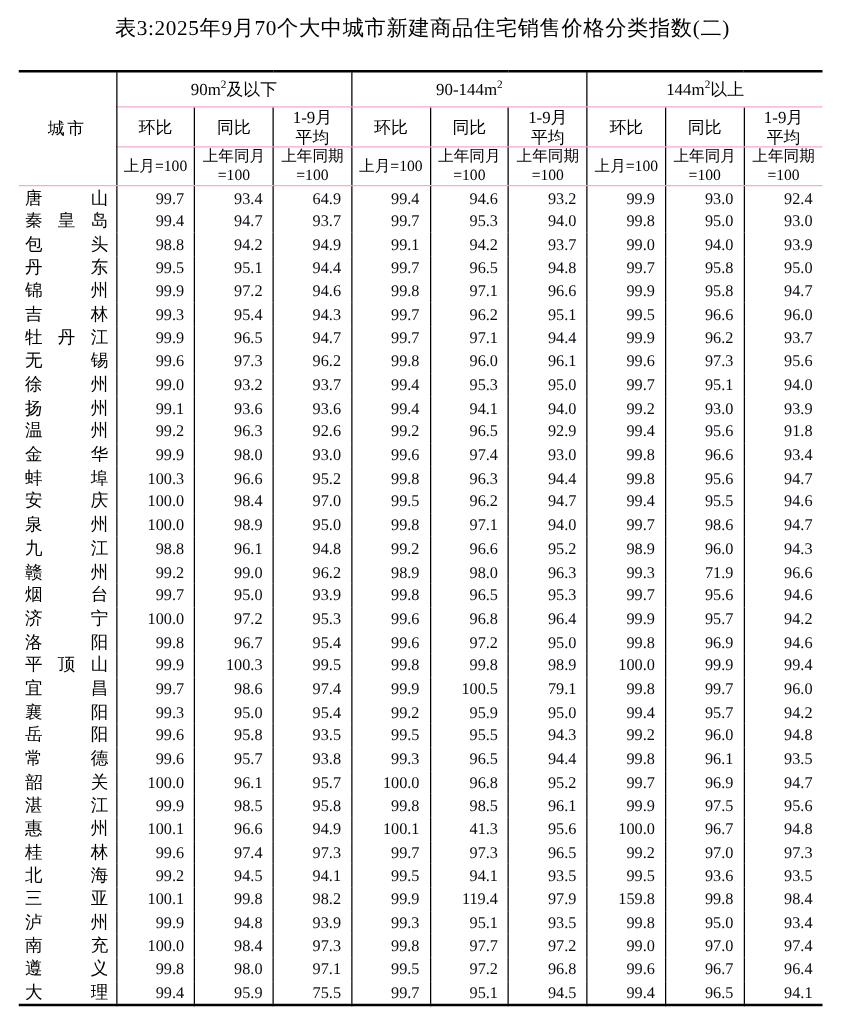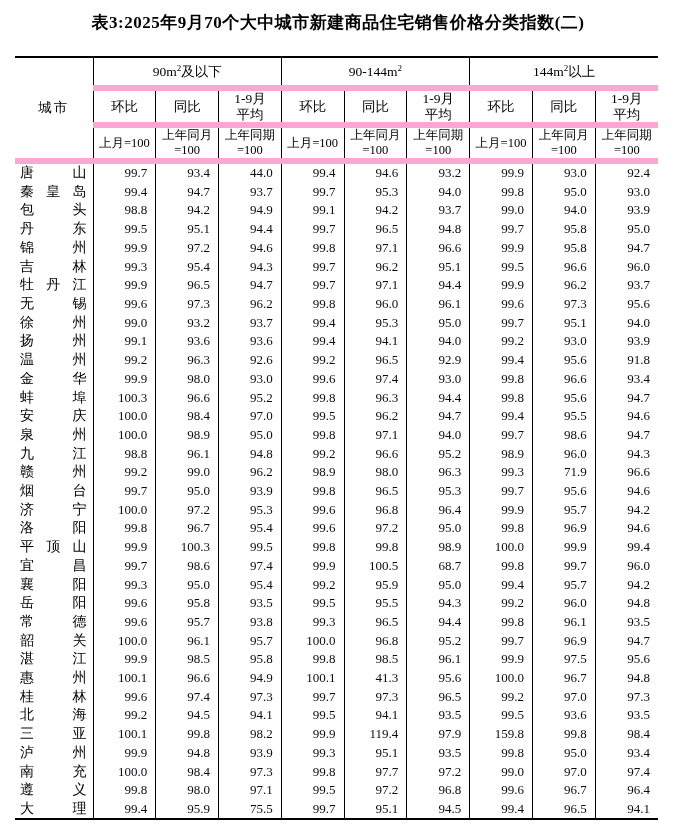--- a/index.html
+++ b/index.html
@@ -14,42 +14,42 @@
   }
   .page {
     width: 676px;
     height: 829px;
     position: relative;
   }
   .title {
     text-align: center;
     padding-top: 13px;
     font-size: 17px;
-    font-weight: bold;
+    font-weight: normal;
     letter-spacing: 0.5px;
     line-height: 1.2;
   }
   table.tbl {
     border-collapse: collapse;
     table-layout: fixed;
     width: 643px;
     margin: 23px 0 0 15px;
     border-top: 2.5px solid #000;
     border-bottom: 2.5px solid #000;
   }
   .tbl th, .tbl td {
     padding: 0;
     font-weight: normal;
     vertical-align: middle;
   }
   
   .tbl th, .tbl td { border-right: 1px solid #000; }
   .tbl th:last-child, .tbl td:last-child { border-right: none; }
   
-  .tbl thead th { border-bottom: 6px solid #f9a8d4; }
+  .tbl thead th { border-bottom: 1px solid #f9a8d4; }
   .tbl thead tr.grp-row th { height: 27px; font-size: 13.5px; }
   .tbl thead tr.sub-row th { height: 30px; font-size: 13.5px; line-height: 1.15; white-space: pre-line; }
   .tbl thead tr.basis-row th { height: 27px; font-size: 12.5px; line-height: 1.2; white-space: pre-line; }
   .tbl thead th.city-h { font-size: 14px; letter-spacing: 2px; }
   .tbl thead sup { font-size: 9px; line-height: 0; }
   
   .tbl tbody tr { height: 18.71px; }
   .tbl tbody td.val {
     text-align: right;
     padding-right: 8px;
@@ -128,21 +128,21 @@
       <tbody>
         <tr>
           <td class="city">
             <div class="city-inner">
               <span>唐</span>
               <span>山</span>
             </div>
           </td>
           <td class="val">99.7</td>
           <td class="val">93.4</td>
-          <td class="val">44.0</td>
+          <td class="val">64.9</td>
           <td class="val">99.4</td>
           <td class="val">94.6</td>
           <td class="val">93.2</td>
           <td class="val">99.9</td>
           <td class="val">93.0</td>
           <td class="val">92.4</td>
         </tr>
         <tr>
           <td class="city">
             <div class="city-inner">
@@ -491,21 +491,21 @@
             <div class="city-inner">
               <span>宜</span>
               <span>昌</span>
             </div>
           </td>
           <td class="val">99.7</td>
           <td class="val">98.6</td>
           <td class="val">97.4</td>
           <td class="val">99.9</td>
           <td class="val">100.5</td>
-          <td class="val">68.7</td>
+          <td class="val">79.1</td>
           <td class="val">99.8</td>
           <td class="val">99.7</td>
           <td class="val">96.0</td>
         </tr>
         <tr>
           <td class="city">
             <div class="city-inner">
               <span>襄</span>
               <span>阳</span>
             </div>

